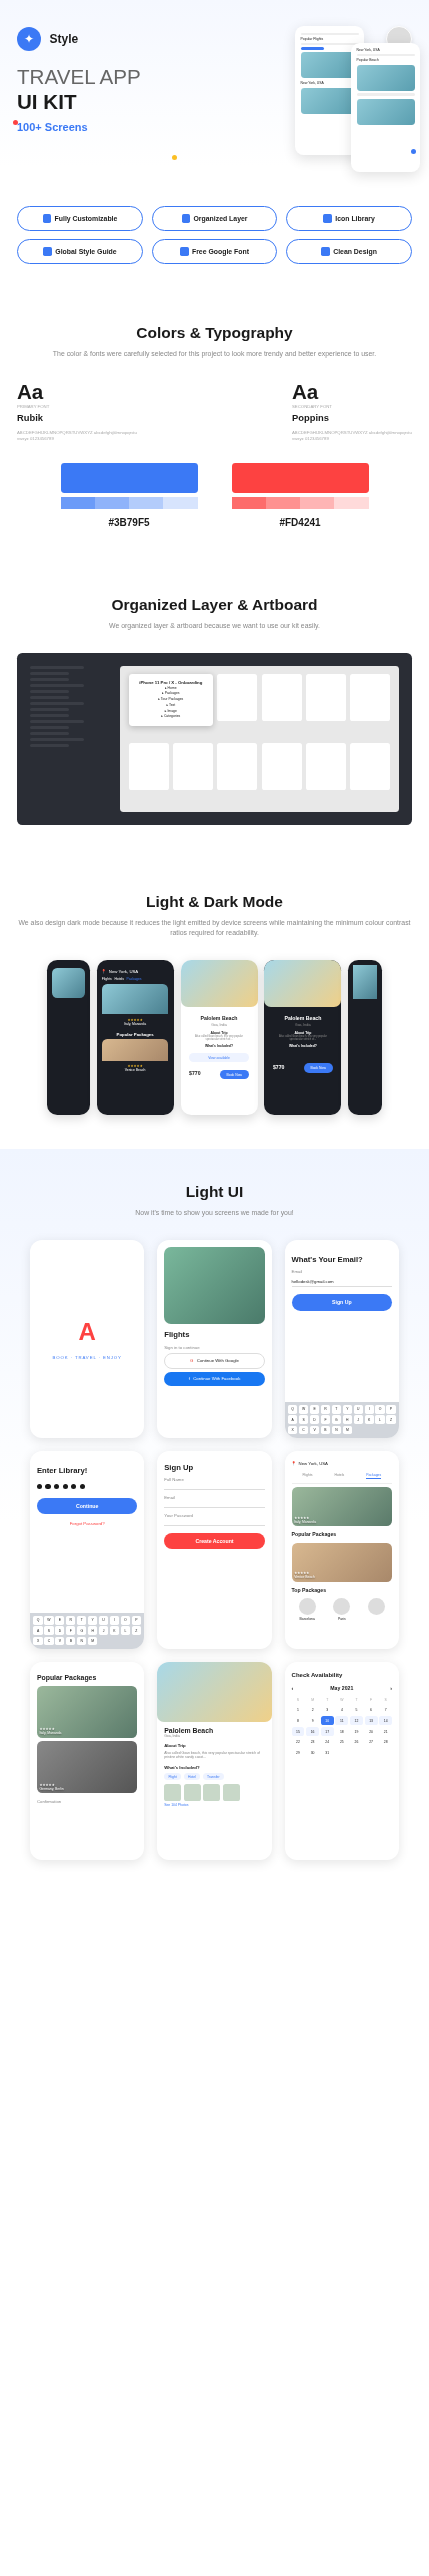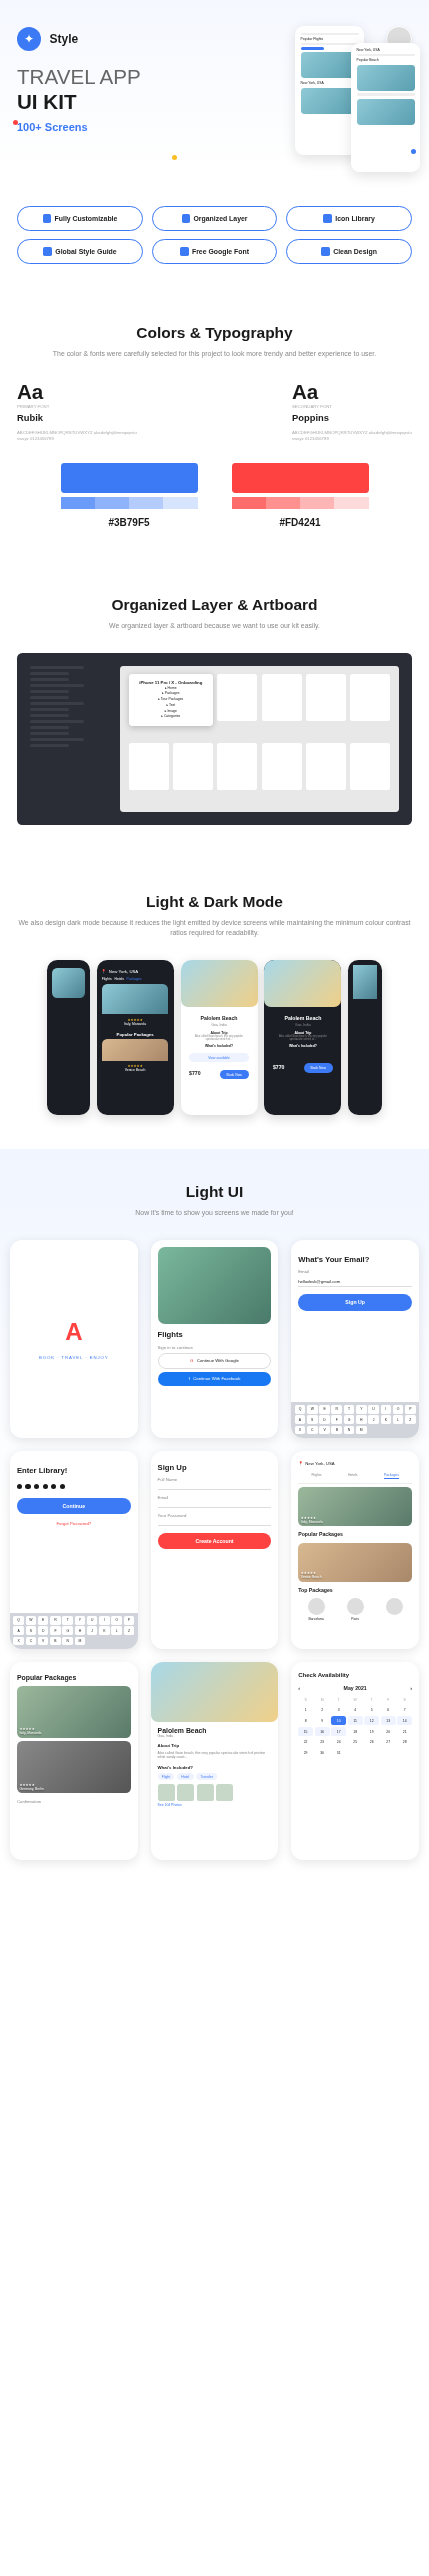--- a/index.html
+++ b/index.html
@@ -55,21 +55,21 @@
 .ph-tabs{display:flex;gap:2.6px;font-size:3.4px;margin:3.4px 0}
 .ph-card{border-radius:5.2px;overflow:hidden;margin:2.6px 0}
 .ph-cimg{height:30px;background:linear-gradient(135deg,#8fc9d6,#4a8090)}
 .ph-cimg.beach{background:linear-gradient(135deg,#a8d8e8,#f0d088)}
 .ph-ctext{padding:3.4px;font-size:3.4px}
 .ph-stars{color:#fbbf24;font-size:3.4px}
 .ph-btn{background:#3B79F5;color:#fff;border-radius:8.6px;padding:2.6px 6.9px;font-size:3.4px;display:inline-block;margin-top:2.6px}
 .ph-detail{padding:3.4px}
 .ph-title{font-weight:700;font-size:5.2px;margin:1.7px 0}
 .ph-price{font-weight:700;font-size:5.2px}
-.light-ui{background:linear-gradient(180deg,#f0f5ff 0%,#fff 50%);padding:34px 10px}
+.light-ui{background:linear-gradient(180deg,#f0f5ff 0%,#fff 50%);padding:34px 30px}
 .lui-grid{display:grid;grid-template-columns:repeat(3,1fr);gap:13px;margin-top:21.5px}
 .lui-phone{background:#fff;border-radius:12px;box-shadow:0 2.6px 10.3px rgba(0,0,0,.1);padding:6.9px;height:198px;overflow:hidden;font-size:4.3px;position:relative}
 .splash{display:flex;flex-direction:column;align-items:center;justify-content:center;height:100%;gap:8.6px}
 .splash-logo{font-size:24px;color:#FD4241;font-weight:700}
 .splash-tag{font-size:4.3px;color:#3B79F5;letter-spacing:0.9px}
 .welcome-img{height:77px;background:linear-gradient(135deg,#7ab89c,#4a7a6a);border-radius:6.9px;margin-bottom:6.9px;position:relative}
 .welcome-title{font-weight:700;font-size:7.7px;margin:5.2px 0}
 .oauth-btn{border:0.9px solid #ddd;border-radius:12px;padding:4.3px;font-size:4.3px;margin:3.4px 0;display:flex;align-items:center;justify-content:center;gap:3.4px}
 .form-label{font-size:4.3px;color:#888;margin:5.2px 0 1.7px}
 .form-input{border-bottom:0.9px solid #ddd;padding:2.6px 0;font-size:4.3px;margin-bottom:5.2px}

